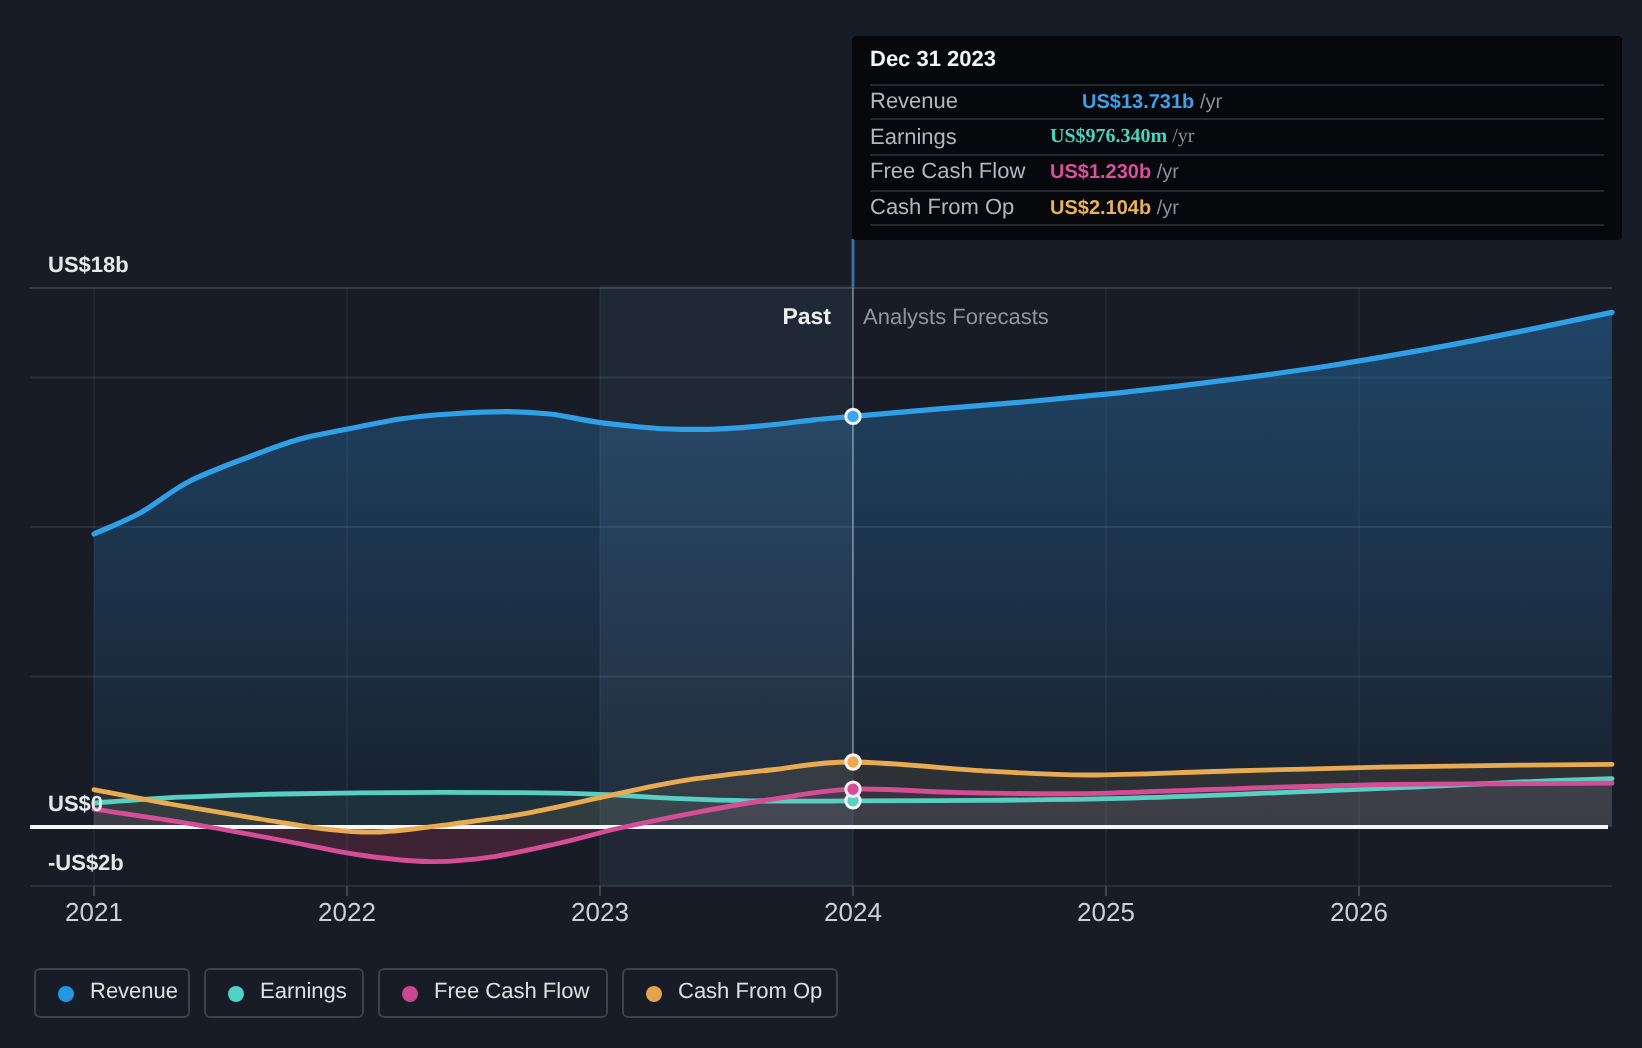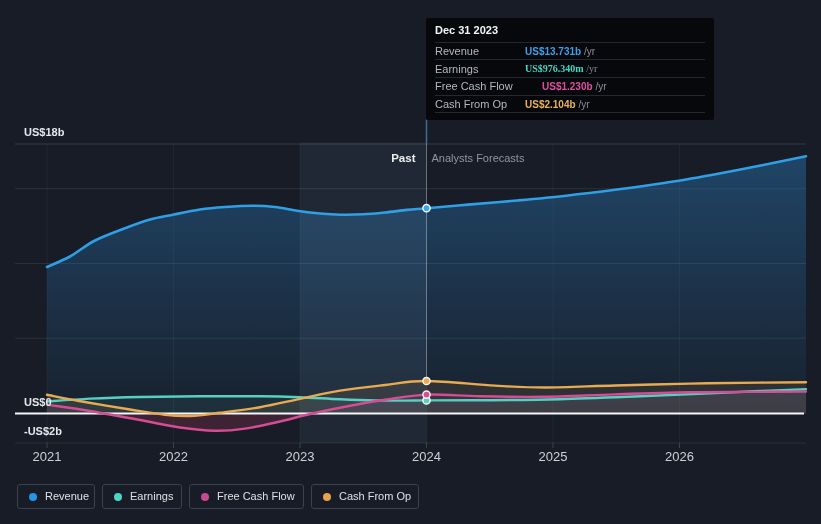--- a/index.html
+++ b/index.html
@@ -1,19 +1,19 @@
 <!DOCTYPE html>
 <html><head><meta charset="utf-8">
 <style>
   html,body { margin:0; padding:0; }
   body { width:821px; height:524px; background:#171c26; overflow:hidden;
          font-family:"Liberation Sans", sans-serif; }
   .wrap { position:relative; width:821px; height:524px; }
   svg { position:absolute; left:0; top:0; }
-  .tooltip { position:absolute; left:426px; top:18px; width:288px; height:102px;
+  .tooltip { position:absolute; left:426px; top:18px; width:385px; height:102px;
     background:#06080c; border-radius:2px; box-sizing:border-box; z-index:5; }
   .tt-title { position:absolute; left:9px; top:6px; font-size:11px; font-weight:bold; color:#f2f5f8; }
   .tt-row { position:absolute; left:9px; right:9px; height:17.7px; border-top:1px solid #24282f; }
   .tt-label { position:absolute; left:0; top:2.5px; font-size:11px; color:#b4b9bf; }
   .tt-val { position:absolute; left:90px; top:3px; font-size:10px; font-weight:bold; }
   .tt-yr { font-weight:normal; color:#8b9097; }
   .legend-box { position:absolute; top:484px; height:25px; box-sizing:border-box;
     border:1px solid #3a424e; border-radius:3px; color:#dde1e6; font-size:11px; }
   .legend-box .dot { position:absolute; left:11px; top:8px; width:8px; height:8px; border-radius:50%; }
   .legend-box .lbl { position:absolute; left:27px; top:5px; white-space:nowrap; }
@@ -100,29 +100,29 @@
   </g>
 
   <text x="415.5" y="162" font-size="11.5" font-weight="bold" fill="#eceff2" text-anchor="end">Past</text>
   <text x="431.5" y="162" font-size="11" fill="#8f97a2">Analysts Forecasts</text>
 </svg>
 
 <div class="tooltip">
   <div class="tt-title">Dec 31 2023</div>
   <div class="tt-row" style="top:23.5px;">
     <span class="tt-label">Revenue</span>
-    <span class="tt-val" style="color:#3da0e8;">US$13.731b <span class="tt-yr">/yr</span></span>
+    <span class="tt-val" style="color:#3da0e8;margin-left:16px;">US$13.731b <span class="tt-yr">/yr</span></span>
   </div>
   <div class="tt-row" style="top:41.2px;">
     <span class="tt-label">Earnings</span>
     <span class="tt-val" style="color:#45d6c2;font-family:Liberation Serif, serif;">US$976.340m <span class="tt-yr">/yr</span></span>
   </div>
   <div class="tt-row" style="top:58.9px;">
     <span class="tt-label">Free Cash Flow</span>
-    <span class="tt-val" style="color:#dd4f9e;margin-left:17px;">US$1.230b <span class="tt-yr">/yr</span></span>
+    <span class="tt-val" style="color:#dd4f9e;">US$1.230b <span class="tt-yr">/yr</span></span>
   </div>
   <div class="tt-row" style="top:76.6px;">
     <span class="tt-label">Cash From Op</span>
     <span class="tt-val" style="color:#eab157;">US$2.104b <span class="tt-yr">/yr</span></span>
   </div>
   <div class="tt-row" style="top:94.3px;"></div>
 </div>
 
 <div class="legend-box" style="left:17px; width:78px;">
   <span class="dot" style="background:#2496e2;"></span>

